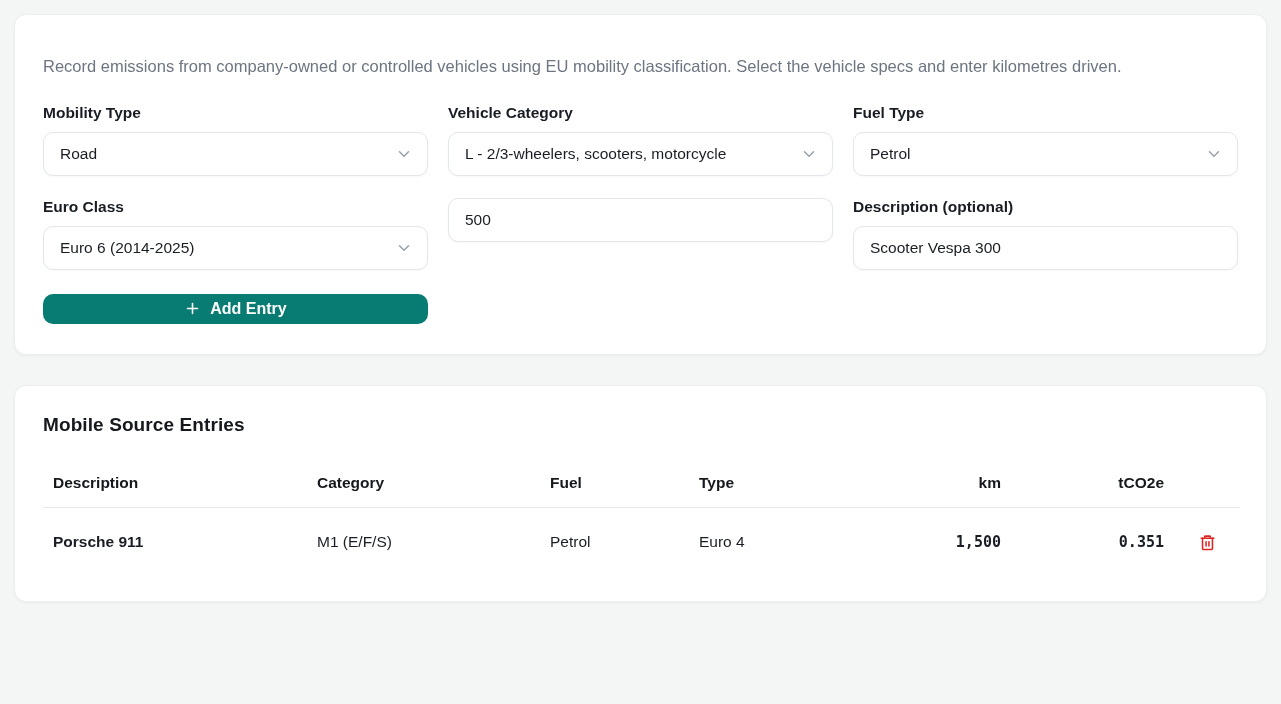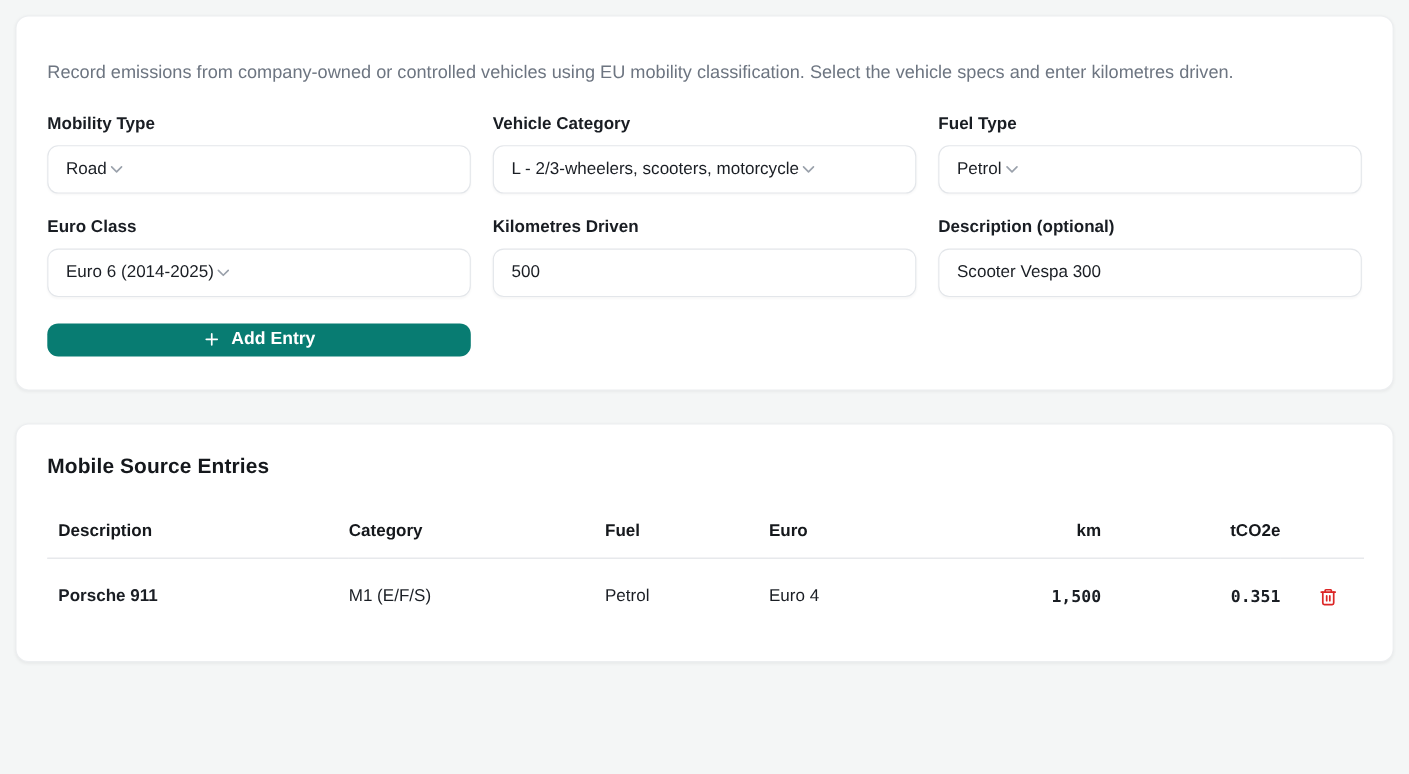--- a/index.html
+++ b/index.html
@@ -47,20 +47,21 @@
   }
   .control {
     height: 44px;
     width: 100%;
     border: 1px solid #e3e6ea;
     border-radius: 10px;
     background: #fff;
     box-shadow: 0 1px 2px rgba(0,0,0,0.03);
     display: flex;
     align-items: center;
+    justify-content: space-between;
     padding: 0 14px 0 16px;
     font-size: 15.5px;
     color: #1a1e24;
     cursor: pointer;
   }
   .control .chev { flex: 0 0 auto; display: flex; }
   input.control {
     cursor: text;
     font-family: "Liberation Sans", sans-serif;
     outline: none;
@@ -167,21 +168,20 @@
         <span>Euro 6 (2014-2025)</span>
         <span class="chev">
           <svg width="18" height="18" viewBox="0 0 24 24" fill="none" stroke="#9aa1ab" stroke-width="2" stroke-linecap="round" stroke-linejoin="round">
               <polyline points="6 9 12 15 18 9"></polyline>
             </svg>
         </span>
       </div>
     </div>
 
     <div>
-      <label class="field-label">Kilometres Driven</label>
       <input class="control" type="text" value="500" style="">
     </div>
 
     <div>
       <label class="field-label">Description (optional)</label>
       <input class="control" type="text" value="Scooter Vespa 300" style="">
     </div>
 
     <button class="add-btn">
       <span style="display:flex;">
@@ -207,21 +207,21 @@
         <col style="width:150px">
         <col style="width:152px">
         <col style="width:163px">
         <col style="width:76px">
     </colgroup>
     <thead>
       <tr>
         <th class="c1">Description</th>
         <th>Category</th>
         <th>Fuel</th>
-        <th>Euro</th>
+        <th>Type</th>
         <th class="num">km</th>
         <th class="num">tCO2e</th>
         <th></th>
       </tr>
     </thead>
     <tbody>
       <tr>
         <td class="c1">Porsche 911</td>
         <td>M1 (E/F/S)</td>
         <td>Petrol</td>

